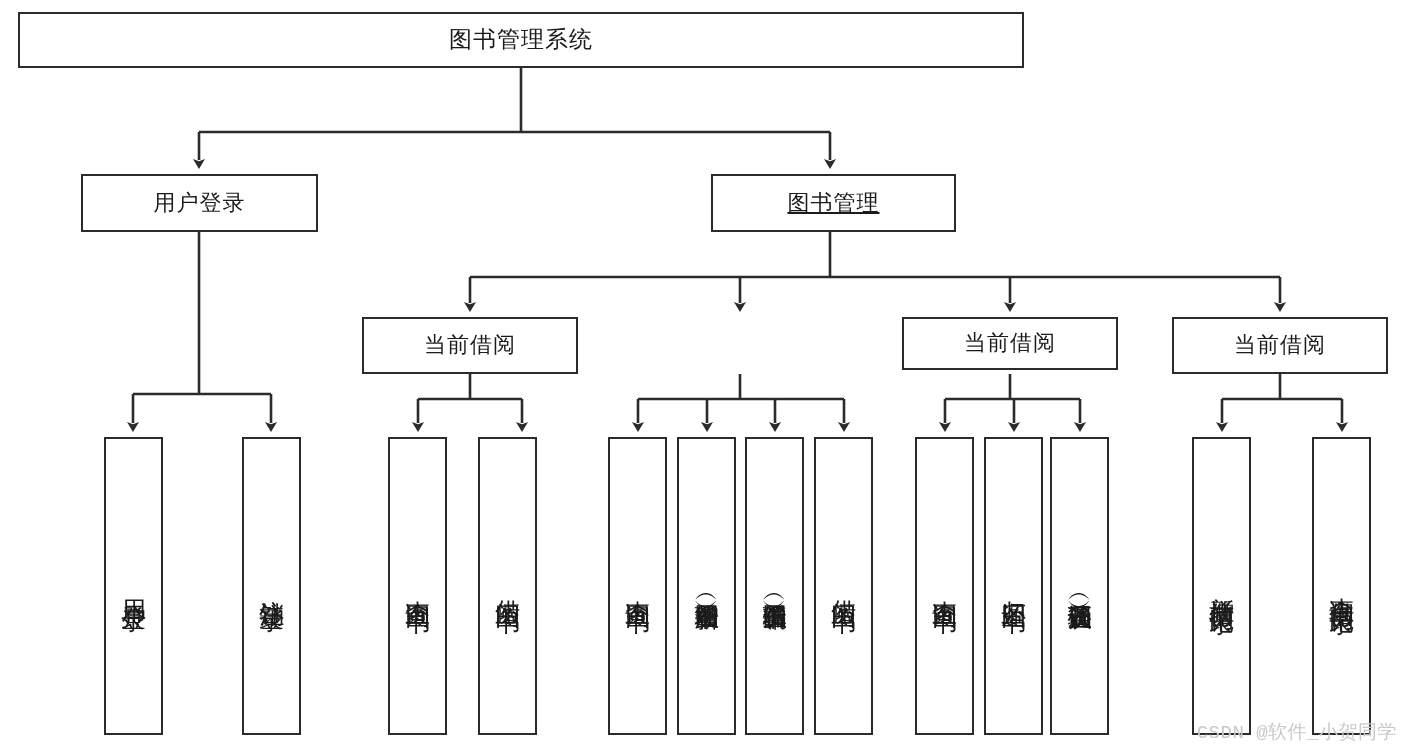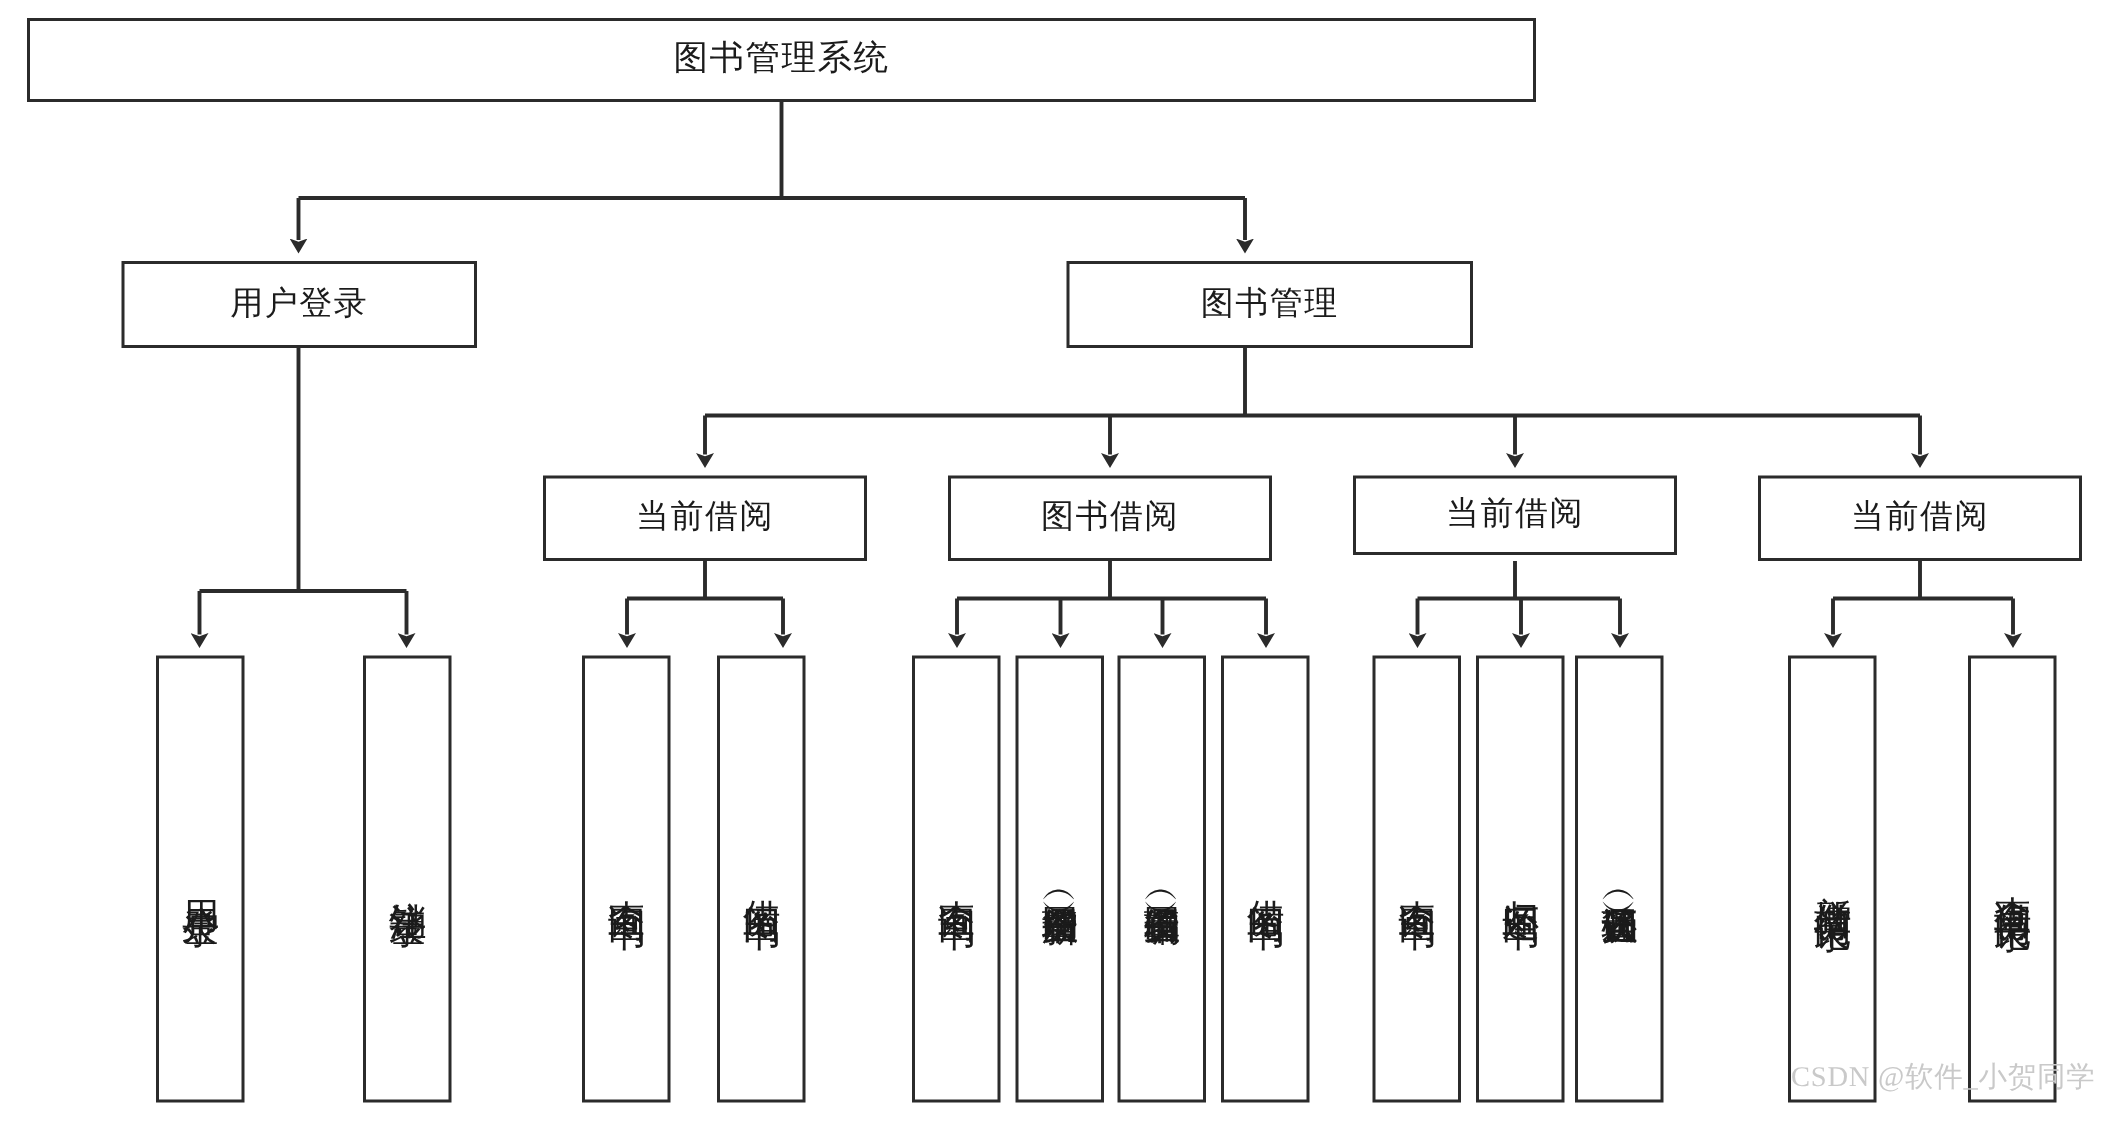--- a/index.html
+++ b/index.html
@@ -54,26 +54,26 @@
     letter-spacing: 3px;
     white-space: nowrap;
   }
   .node-v.tight {
     letter-spacing: 0px;
     font-size: 24px;
   }
   .watermark {
     position: absolute;
     right: 8px;
-    bottom: 16px;
+    bottom: 2px;
     font-size: 19px;
     color: #c9c9c9;
     letter-spacing: 0.5px;
     white-space: nowrap;
-    font-family: Liberation Serif, serif;
+    font-family: Liberation Mono, monospace;
   }
 </style>
 </head>
 <body>
 
 <div id="diagram-root">
 
   <svg class="edges" viewBox="0 0 1405 747" xmlns="http://www.w3.org/2000/svg">
     <defs>
       <marker id="arrow" markerWidth="10" markerHeight="12" refX="1" refY="6" orient="auto" markerUnits="userSpaceOnUse">
@@ -127,29 +127,26 @@
     </g>
   </svg>
 
   <div class="node node-h node-root" style="left:18px; top:12px; width:1006px; height:56px;">
     <span>图书管理系统</span>
   </div>
 
   <div class="node node-h" style="left:81px; top:174px; width:237px; height:58px;">
     <span>用户登录</span>
   </div>
-  <div class="node node-h" style="left:711px; top:174px; width:271px; height:58px;">
+  <div class="node node-h" style="left:711px; top:174px; width:245px; height:58px;text-decoration:underline;">
     <span>图书管理</span>
   </div>
 
   <div class="node node-h" style="left:362px; top:317px; width:216px; height:57px;">
     <span>当前借阅</span>
-  </div>
-  <div class="node node-h" style="left:632px; top:317px; width:216px; height:57px;">
-    <span>图书借阅</span>
   </div>
   <div class="node node-h" style="left:902px; top:317px; width:216px; height:53px;">
     <span>当前借阅</span>
   </div>
   <div class="node node-h" style="left:1172px; top:317px; width:216px; height:57px;">
     <span>当前借阅</span>
   </div>
 
   <div class="node node-v" style="left:104px; top:437px; width:59px; height:298px;">
     <span>用户登录</span>

